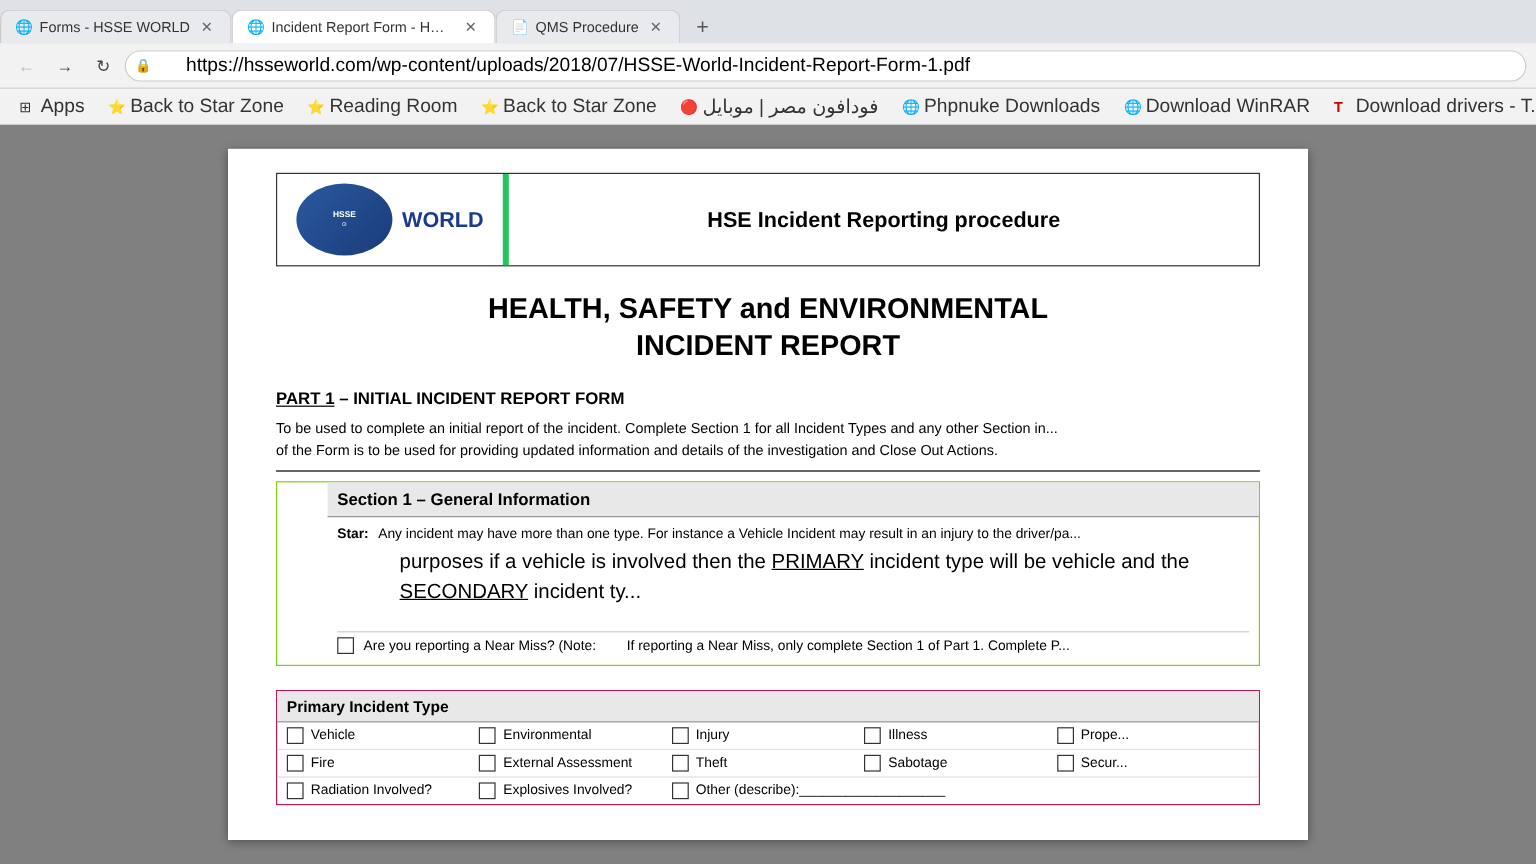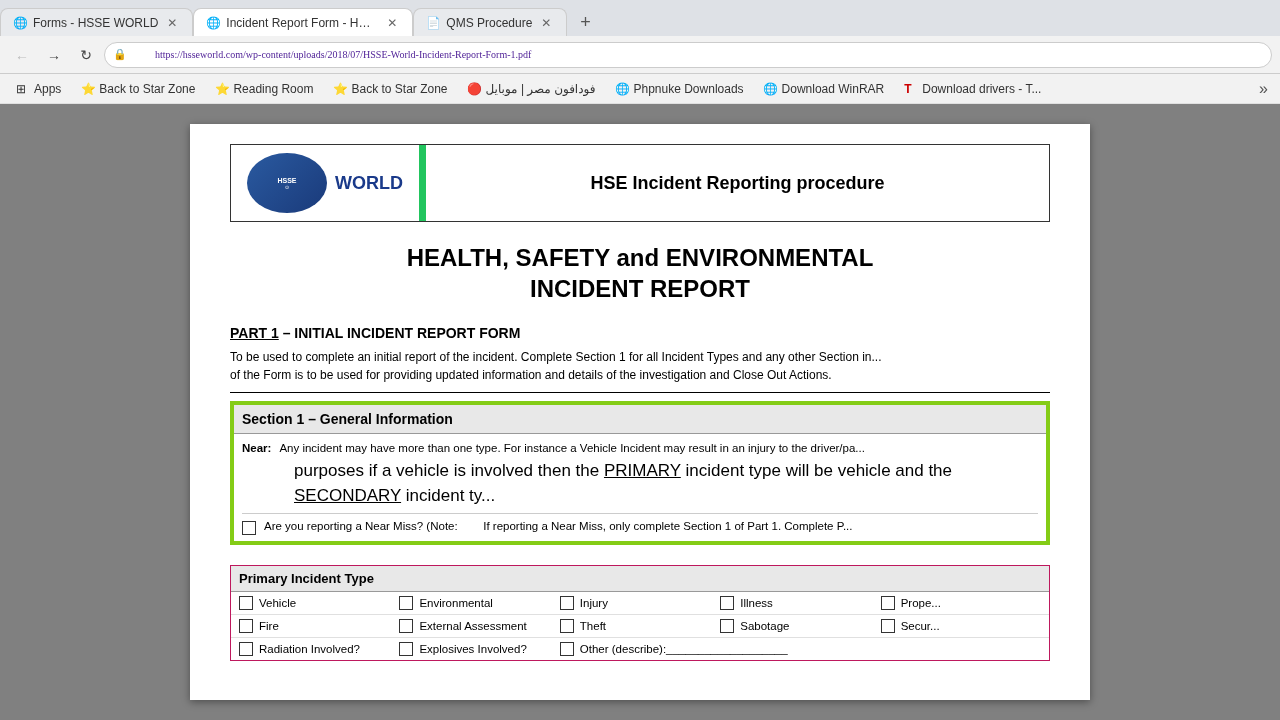--- a/index.html
+++ b/index.html
@@ -15,53 +15,53 @@
     .tab-label { overflow: hidden; text-overflow: ellipsis; flex: 1; font-size: 12px; }
     .tab-close { width: 16px; height: 16px; display: flex; align-items: center; justify-content: center; border-radius: 50%; cursor: pointer; font-size: 12px; color: #666; flex-shrink: 0; }
     .new-tab-btn { width: 28px; height: 28px; display: flex; align-items: center; justify-content: center; font-size: 18px; color: #555; cursor: pointer; margin-left: 4px; }
 
     .nav-bar { display: flex; align-items: center; background: #f2f2f2; padding: 4px 8px; gap: 4px; border-bottom: 1px solid #ccc; height: 38px; }
     .nav-btn { width: 28px; height: 28px; display: flex; align-items: center; justify-content: center; cursor: pointer; border-radius: 50%; font-size: 14px; color: #444; }
     .nav-btn.disabled { color: #bbb; cursor: default; }
     .address-bar { flex: 1; height: 26px; border: 1px solid #ccc; border-radius: 13px; padding: 0 30px 0 30px; font-size: 12px; background: #fff; display: flex; align-items: center; position: relative; overflow: hidden; }
     .address-bar-container { flex: 1; position: relative; display: flex; align-items: center; }
     .lock-icon { position: absolute; left: 8px; font-size: 11px; color: #555; z-index: 1; }
-    .address-text { font-size: 10px; color: #4c1d95; white-space: nowrap; overflow: hidden; text-overflow: ellipsis; padding-left: 20px; line-height: 26px; width: 100%; font-family: Liberation Serif, serif; }
+    .address-text { font-size: 16px; color: #000000; white-space: nowrap; overflow: hidden; text-overflow: ellipsis; padding-left: 20px; line-height: 26px; width: 100%; }
 
     .bookmarks-bar { display: flex; align-items: center; background: #f2f2f2; padding: 2px 8px; height: 30px; border-bottom: 1px solid #e0e0e0; gap: 4px; overflow: hidden; }
     .bookmark-item { display: flex; align-items: center; gap: 4px; padding: 2px 8px; border-radius: 4px; cursor: pointer; white-space: nowrap; font-size: 12px; color: #333; }
     .bookmark-icon { width: 14px; height: 14px; flex-shrink: 0; }
-    .bookmark-label { font-size: 12px; }
+    .bookmark-label { font-size: 16px; }
     .more-bookmarks { margin-left: auto; padding: 2px 4px; cursor: pointer; color: #555; }
 
     
     .pdf-area { background: #808080; width: 100%; height: calc(720px - 36px - 38px - 30px); display: flex; justify-content: center; padding: 20px 0; overflow: hidden; }
     .pdf-page { background: #fff; width: 900px; padding: 20px 40px; box-shadow: 0 2px 8px rgba(0,0,0,0.4); overflow: hidden; position: relative; }
 
     
     .pdf-header { display: flex; align-items: center; border: 1px solid #333; margin-bottom: 10px; }
     .logo-circle { width: 80px; height: 60px; border-radius: 50%; background: linear-gradient(135deg, #2a5aa0 0%, #1a3a7a 100%); display: flex; align-items: center; justify-content: center; }
-    .pdf-header-logo-area { display: flex; align-items: center; padding: 8px 16px; border-right: 7px solid #22c55e; }
+    .pdf-header-logo-area { display: flex; align-items: center; padding: 8px 16px; border-right: 5px solid #22c55e; }
     .pdf-header-title { flex: 1; text-align: center; font-size: 18px; font-weight: bold; color: #000; padding: 10px; }
 
     .form-title-section { text-align: center; margin: 20px 0; }
     .form-main-title { font-size: 24px; font-weight: bold; color: #000; line-height: 1.3; }
 
     .part-title { margin: 12px 0 6px 0; }
     .part-title-text { font-size: 14px; color: #000; }
     .part-title-text span { font-weight: bold; }
     .form-description { font-size: 12px; color: #000; line-height: 1.5; border-bottom: 1px solid #000; padding-bottom: 8px; margin-bottom: 0; }
 
-    .section-box { border: 4px solid #84cc16; margin-bottom: 8px; }
+    .section-box { border: 1px solid #84cc16; margin-bottom: 8px; padding-left: 42px; }
     .section-header { background: #e8e8e8; padding: 6px 8px; font-size: 14px; font-weight: bold; color: #000; border-bottom: 1px solid #999; }
     .section-content { padding: 6px 8px; font-size: 11.5px; color: #000; line-height: 1.5; }
     .section-content .note-row { display: flex; gap: 8px; }
     .section-content .note-label { font-weight: bold; flex-shrink: 0; }
     .note-indent { margin-left: 52px; font-size: 17px; line-height: 1.5; }
-    .near-miss-row { display: flex; align-items: flex-end; gap: 8px; border-top: 1px solid #ccc; padding-top: 4px; margin-top: 4px; }
+    .near-miss-row { display: flex; align-items: flex-start; gap: 8px; border-top: 1px solid #ccc; padding-top: 4px; margin-top: 20px; }
 
     .checkbox-box { width: 14px; height: 14px; border: 1.5px solid #333; display: inline-block; flex-shrink: 0; vertical-align: middle; }
     .checkbox-label { font-size: 11.5px; }
 
     .incident-type-box { border: 1px solid #be185d; margin-top: 20px; }
     .incident-type-header { background: #e8e8e8; padding: 5px 8px; font-size: 13px; font-weight: bold; border-bottom: 1px solid #999; }
     .incident-type-row { display: flex; align-items: center; padding: 4px 8px; border-bottom: 1px solid #e0e0e0; gap: 0; }
     .incident-type-row:last-child { border-bottom: none; }
     .incident-cell { display: flex; align-items: center; gap: 6px; flex: 1; font-size: 11.5px; min-width: 0; }
   </style>
@@ -169,21 +169,21 @@
 
     <div class="form-description">
       To be used to complete an initial report of the incident. Complete Section 1 for all Incident Types and any other Section in...<br>
       of the Form is to be used for providing updated information and details of the investigation and Close Out Actions.
     </div>
 
     <div class="section-box" style="margin-top:8px;">
       <div class="section-header">Section 1 – General Information</div>
       <div class="section-content">
         <div class="note-row">
-          <span class="note-label">Near:</span>
+          <span class="note-label">Star:</span>
           <span>Any incident may have more than one type. For instance a Vehicle Incident may result in an injury to the driver/pa...</span>
         </div>
         <div class="note-indent">
           purposes if a vehicle is involved then the <span style="text-decoration:underline;">PRIMARY</span> incident type will be vehicle and the <span style="text-decoration:underline;">SECONDARY</span> incident ty...
         </div>
         <div class="near-miss-row">
           <span class="checkbox-box"></span>
           <span class="checkbox-label">Are you reporting a Near Miss? (Note:&nbsp;&nbsp;&nbsp;&nbsp;&nbsp;&nbsp;&nbsp; If reporting a Near Miss, only complete Section 1 of Part 1. Complete P...</span>
         </div>
       </div>

